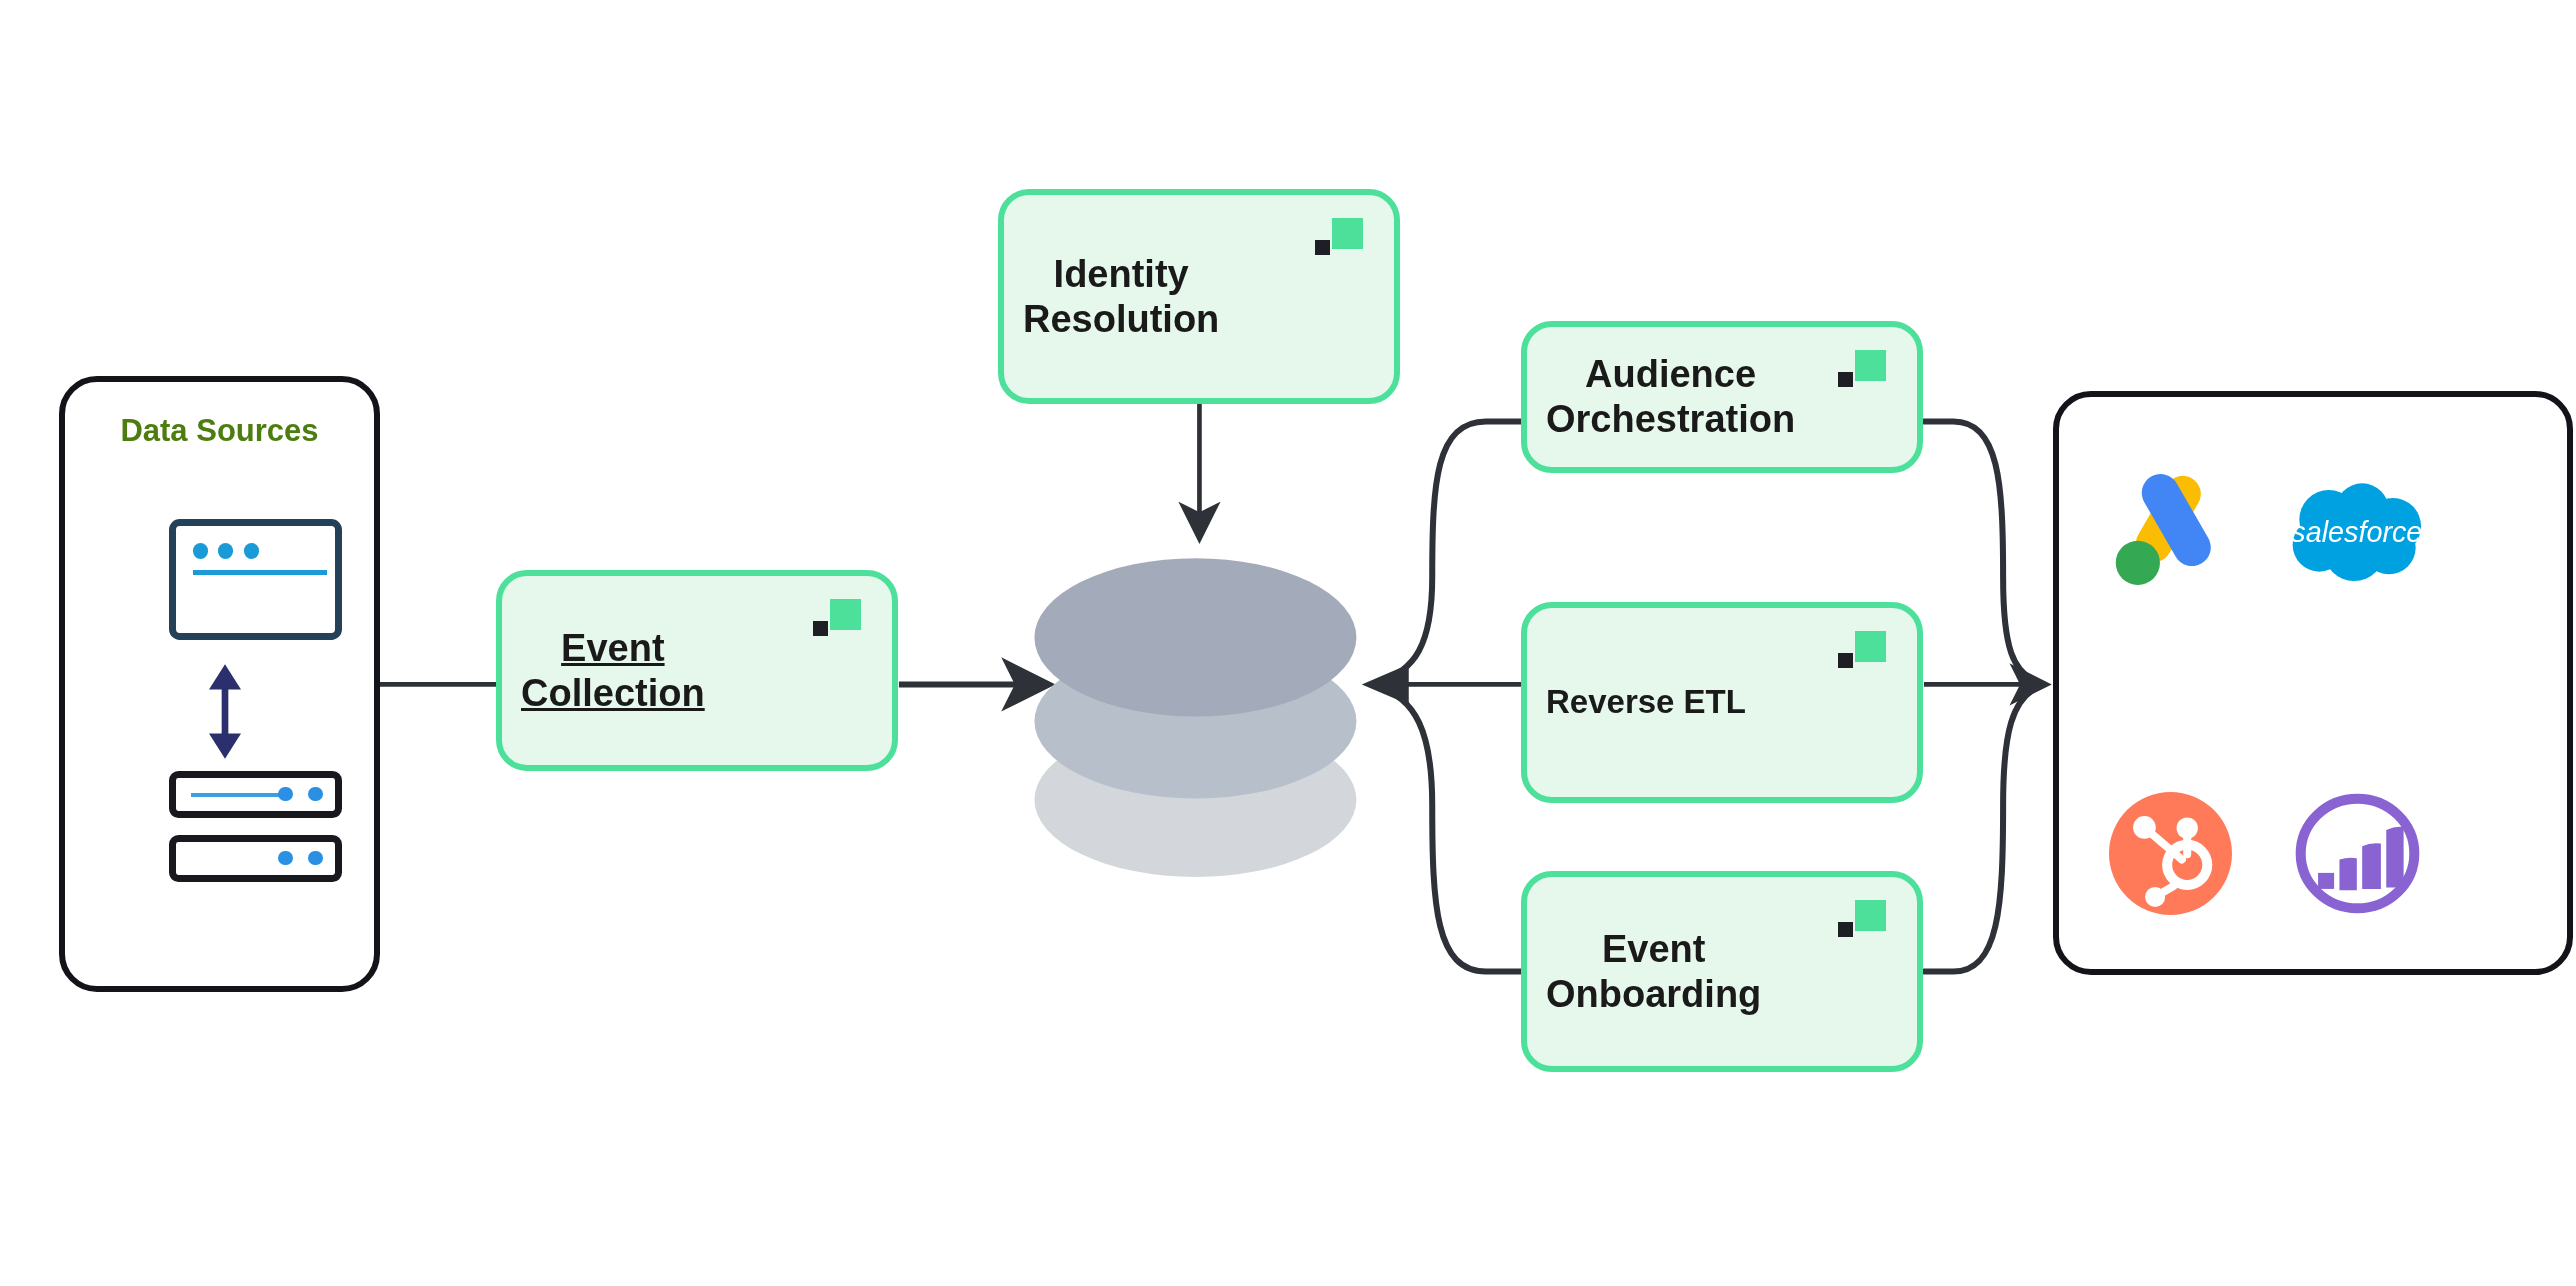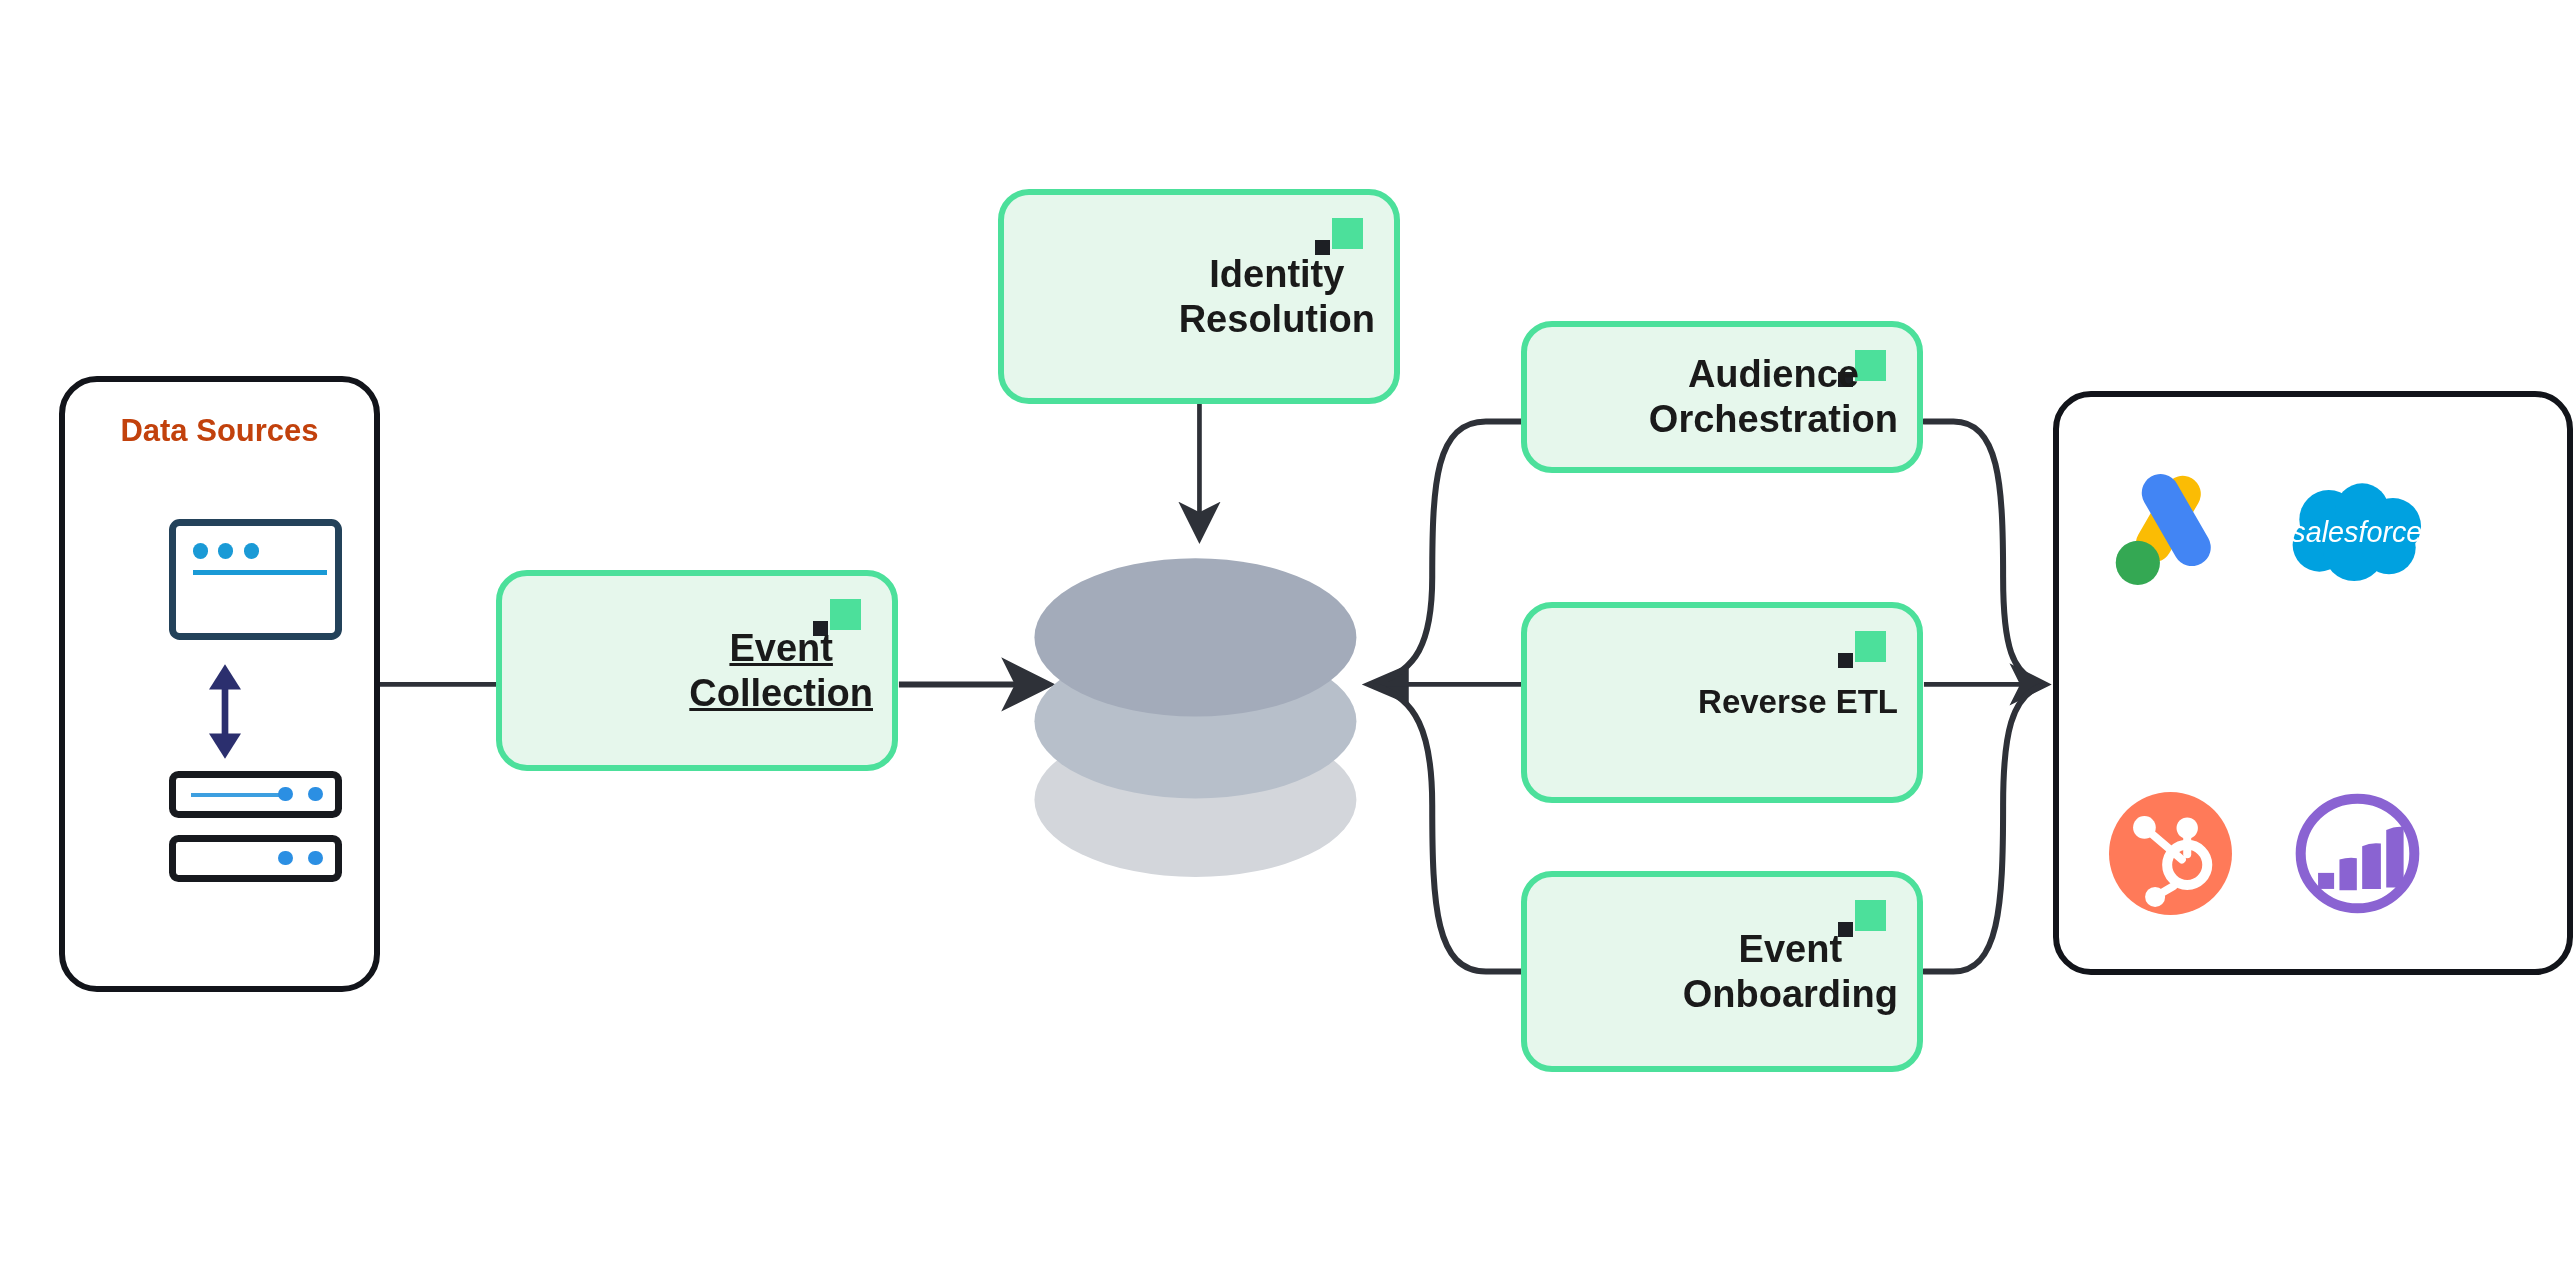--- a/index.html
+++ b/index.html
@@ -7,21 +7,21 @@
     width:2576px;height:1287px;
     font-family:"Liberation Sans", sans-serif;
     overflow:hidden;
     position:relative;
   }
   #stage{position:absolute;left:0;top:0;width:2576px;height:1287px;}
   .svg-layer{position:absolute;left:0;top:0;width:2576px;height:1287px;}
 
   
   .node{position:absolute;box-sizing:border-box;display:flex;align-items:center;
-        justify-content:flex-end;text-align:center;padding-left:32px;}
+        justify-content:flex-start;text-align:center;}
 
   .greenbox{
     background:#e6f7ec;
     border:6.7px solid #4ce09b;
     border-radius:31px;
     color:#1a1a1a;
     font-weight:bold;
     line-height:1.18;
   }
   .greenbox .label{position:relative;z-index:2;padding:0 19px;}
@@ -33,21 +33,21 @@
 
   .whitebox{
     background:#ffffff;
     border:6px solid #12141a;
     border-radius:38px;
   }
 
   
   #data-sources{left:59px;top:376px;width:321px;height:616px;}
   #ds-title{position:absolute;top:31px;left:0;width:100%;text-align:center;
-            font-size:31px;font-weight:bold;color:#c2410c;}
+            font-size:31px;font-weight:bold;color:#4d7c0f;}
   #ds-browser{position:absolute;left:104px;top:137px;width:173px;height:121px;
               border:7.4px solid #23425a;border-radius:10.7px;background:#fff;box-sizing:border-box;}
   .bdot{position:absolute;width:15.4px;height:15.4px;border-radius:50%;background:#1a9ad6;top:17.4px;}
   #ds-browser .bdot:nth-of-type(1){left:17px;}
   #ds-browser .bdot:nth-of-type(2){left:42px;}
   #ds-browser .bdot:nth-of-type(3){left:68px;}
   #bline{position:absolute;left:17px;top:44px;width:134px;height:5.4px;background:#1a9ad6;}
 
   .server{position:absolute;left:104px;width:173px;height:47px;border:7.4px solid #17191e;
           border-radius:9.4px;background:#fff;box-sizing:border-box;}

